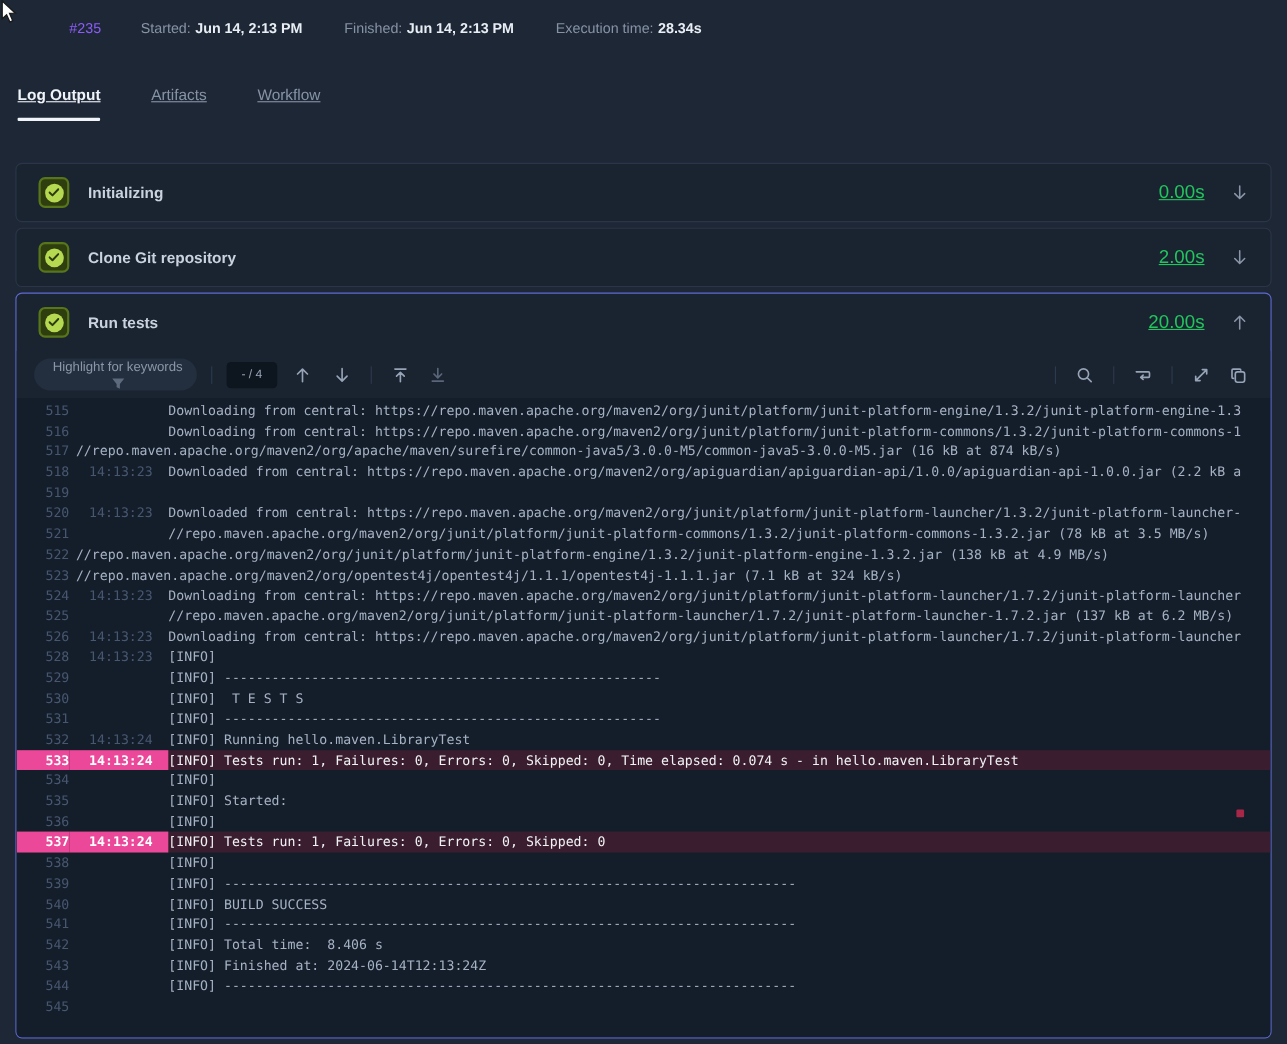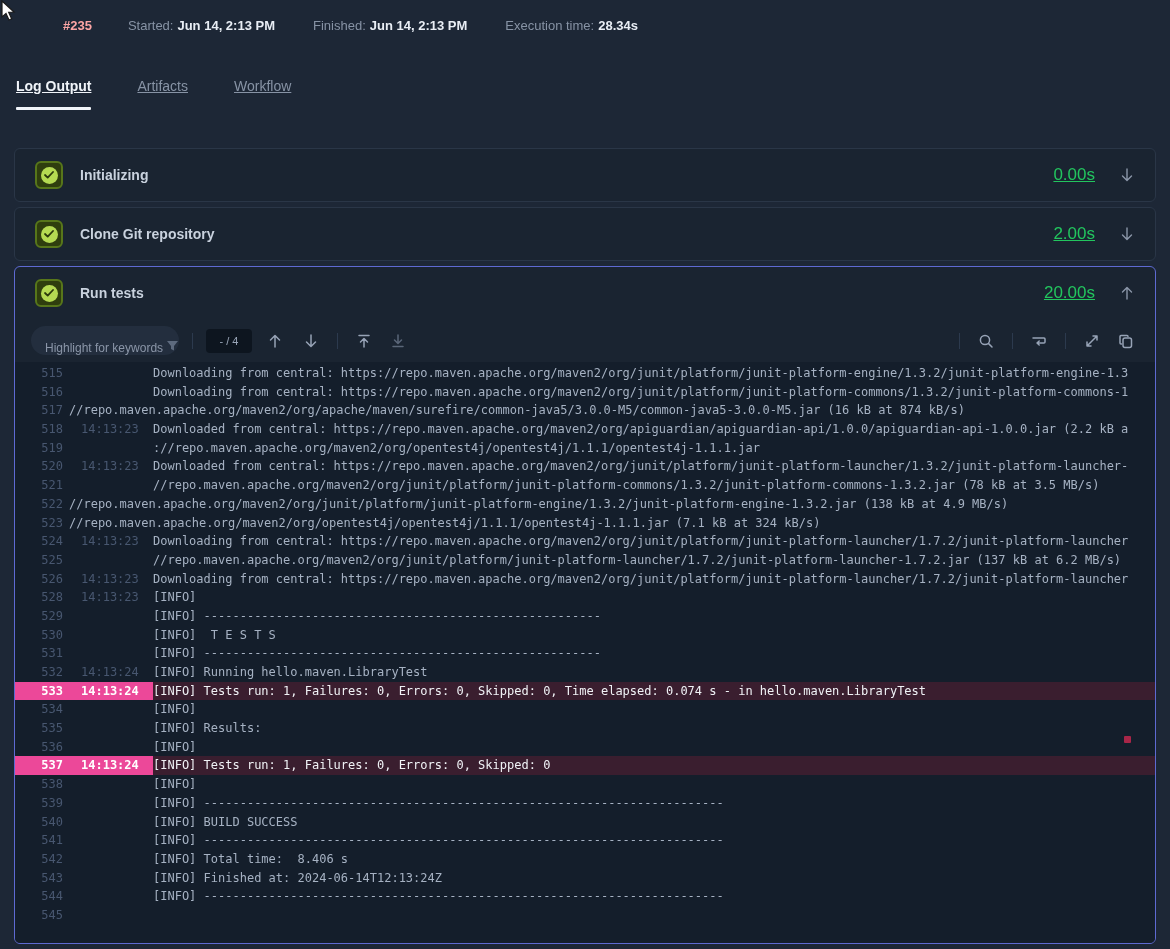--- a/index.html
+++ b/index.html
@@ -6,21 +6,21 @@
   body {
     width:1170px; height:949px; position:relative; overflow:hidden;
     background:#1d2736; font-family:"Liberation Sans", sans-serif;
     -webkit-font-smoothing:antialiased;
   }
   
   .build-header {
     position:absolute; top:18px; left:63px; display:flex; align-items:center;
     font-size:13px; color:#8793a5;
   }
-  .build-header .num { color:#fca5a5; font-weight:700; margin-right:36px; }
+  .build-header .num { color:#8b5cf6; font-weight:400; margin-right:36px; }
   .build-header .pair { margin-right:38px; }
   .build-header .val { color:#e9eef5; font-weight:700; margin-left:4px; }
   
   .tabs { position:absolute; top:78px; left:16px; display:flex; }
   .tab { font-size:14px; color:#8793a5; margin-right:46px; padding-bottom:16px; position:relative; cursor:pointer;text-decoration:underline; }
   .tab.active { color:#f0f4f9; font-weight:700; }
   .tab.active::after {
     content:""; position:absolute; left:0; right:0; bottom:0; height:3px;
     background:#f0f4f9; border-radius:1px;
   }
@@ -47,21 +47,21 @@
   .section-title { font-size:14px; font-weight:700; color:#c9d2de; margin-left:17px; flex:1; }
   .section-dur { font-size:17px; color:#22c55e; margin-right:24px;text-decoration:underline; }
   .chev { width:16px; height:16px; color:#8a96a8; }
   .chev svg { display:block; }
   
   .log-toolbar {
     height:43px; display:flex; align-items:center; padding:0 16px; background:#1a2431;
   }
   .hl-pill {
     width:148px; height:29px; background:#232e3e; border-radius:15px;
-    display:flex; align-items:flex-end; padding:0 10px 0 14px; box-sizing:border-box; cursor:text;
+    display:flex; align-items:center; padding:0 10px 0 14px; box-sizing:border-box; cursor:text;flex-direction:column;
   }
   .hl-pill .ph { font-size:12px; color:#8b96a8; flex:1; white-space:nowrap; }
   .tb-sep { width:1px; height:16px; background:#2c3a4e; margin:0 13px; }
   .match-box {
     width:46px; height:24px; background:#0d151f; border-radius:4px; color:#9aa6b8;
     font-size:11px; display:flex; align-items:center; justify-content:center; margin-right:10px;
   }
   .tb-ic { width:26px; height:26px; display:flex; align-items:center; justify-content:center;
     color:#97a3b6; cursor:pointer; flex:none; }
   .tb-ic.dim { color:#5a6678; }
@@ -226,36 +226,36 @@
           </svg>
       </span>
     </div>
 
     <div class="log-area">
       <div id="log-lines">
           <div class="log-row"><span class="ln">515</span><span class="ts"></span><span class="lc">Downloading from central: https://repo.maven.apache.org/maven2/org/junit/platform/junit-platform-engine/1.3.2/junit-platform-engine-1.3</span></div>
           <div class="log-row"><span class="ln">516</span><span class="ts"></span><span class="lc">Downloading from central: https://repo.maven.apache.org/maven2/org/junit/platform/junit-platform-commons/1.3.2/junit-platform-commons-1</span></div>
           <div class="log-row wide"><span class="ln">517</span><span class="lc">//repo.maven.apache.org/maven2/org/apache/maven/surefire/common-java5/3.0.0-M5/common-java5-3.0.0-M5.jar (16 kB at 874 kB/s)</span></div>
           <div class="log-row"><span class="ln">518</span><span class="ts">14:13:23</span><span class="lc">Downloaded from central: https://repo.maven.apache.org/maven2/org/apiguardian/apiguardian-api/1.0.0/apiguardian-api-1.0.0.jar (2.2 kB a</span></div>
-          <div class="log-row"><span class="ln">519</span><span class="ts"></span><span class="lc">://repo.maven.apache.org/maven2/org/opentest4j/opentest4j/1.1.1/opentest4j-1.1.1.jar</span></div>
+          <div class="log-row"><span class="ln">519</span><span class="ts"></span></div>
           <div class="log-row"><span class="ln">520</span><span class="ts">14:13:23</span><span class="lc">Downloaded from central: https://repo.maven.apache.org/maven2/org/junit/platform/junit-platform-launcher/1.3.2/junit-platform-launcher-</span></div>
           <div class="log-row"><span class="ln">521</span><span class="ts"></span><span class="lc">//repo.maven.apache.org/maven2/org/junit/platform/junit-platform-commons/1.3.2/junit-platform-commons-1.3.2.jar (78 kB at 3.5 MB/s)</span></div>
           <div class="log-row wide"><span class="ln">522</span><span class="lc">//repo.maven.apache.org/maven2/org/junit/platform/junit-platform-engine/1.3.2/junit-platform-engine-1.3.2.jar (138 kB at 4.9 MB/s)</span></div>
           <div class="log-row wide"><span class="ln">523</span><span class="lc">//repo.maven.apache.org/maven2/org/opentest4j/opentest4j/1.1.1/opentest4j-1.1.1.jar (7.1 kB at 324 kB/s)</span></div>
           <div class="log-row"><span class="ln">524</span><span class="ts">14:13:23</span><span class="lc">Downloading from central: https://repo.maven.apache.org/maven2/org/junit/platform/junit-platform-launcher/1.7.2/junit-platform-launcher</span></div>
           <div class="log-row"><span class="ln">525</span><span class="ts"></span><span class="lc">//repo.maven.apache.org/maven2/org/junit/platform/junit-platform-launcher/1.7.2/junit-platform-launcher-1.7.2.jar (137 kB at 6.2 MB/s)</span></div>
           <div class="log-row"><span class="ln">526</span><span class="ts">14:13:23</span><span class="lc">Downloading from central: https://repo.maven.apache.org/maven2/org/junit/platform/junit-platform-launcher/1.7.2/junit-platform-launcher</span></div>
           <div class="log-row"><span class="ln">528</span><span class="ts">14:13:23</span><span class="lc">[INFO]</span></div>
           <div class="log-row"><span class="ln">529</span><span class="ts"></span><span class="lc">[INFO] -------------------------------------------------------</span></div>
           <div class="log-row"><span class="ln">530</span><span class="ts"></span><span class="lc">[INFO]  T E S T S</span></div>
           <div class="log-row"><span class="ln">531</span><span class="ts"></span><span class="lc">[INFO] -------------------------------------------------------</span></div>
           <div class="log-row"><span class="ln">532</span><span class="ts">14:13:24</span><span class="lc">[INFO] Running hello.maven.LibraryTest</span></div>
           <div class="log-row hl"><span class="ln">533</span><span class="ts">14:13:24</span><span class="lc">[INFO] Tests run: 1, Failures: 0, Errors: 0, Skipped: 0, Time elapsed: 0.074 s - in hello.maven.LibraryTest</span></div>
           <div class="log-row"><span class="ln">534</span><span class="ts"></span><span class="lc">[INFO]</span></div>
-          <div class="log-row"><span class="ln">535</span><span class="ts"></span><span class="lc">[INFO] Results:</span></div>
+          <div class="log-row"><span class="ln">535</span><span class="ts"></span><span class="lc">[INFO] Started:</span></div>
           <div class="log-row"><span class="ln">536</span><span class="ts"></span><span class="lc">[INFO]</span></div>
           <div class="log-row hl"><span class="ln">537</span><span class="ts">14:13:24</span><span class="lc">[INFO] Tests run: 1, Failures: 0, Errors: 0, Skipped: 0</span></div>
           <div class="log-row"><span class="ln">538</span><span class="ts"></span><span class="lc">[INFO]</span></div>
           <div class="log-row"><span class="ln">539</span><span class="ts"></span><span class="lc">[INFO] ------------------------------------------------------------------------</span></div>
           <div class="log-row"><span class="ln">540</span><span class="ts"></span><span class="lc">[INFO] BUILD SUCCESS</span></div>
           <div class="log-row"><span class="ln">541</span><span class="ts"></span><span class="lc">[INFO] ------------------------------------------------------------------------</span></div>
           <div class="log-row"><span class="ln">542</span><span class="ts"></span><span class="lc">[INFO] Total time:  8.406 s</span></div>
           <div class="log-row"><span class="ln">543</span><span class="ts"></span><span class="lc">[INFO] Finished at: 2024-06-14T12:13:24Z</span></div>
           <div class="log-row"><span class="ln">544</span><span class="ts"></span><span class="lc">[INFO] ------------------------------------------------------------------------</span></div>
           <div class="log-row"><span class="ln">545</span><span class="ts"></span><span class="lc"></span></div>

